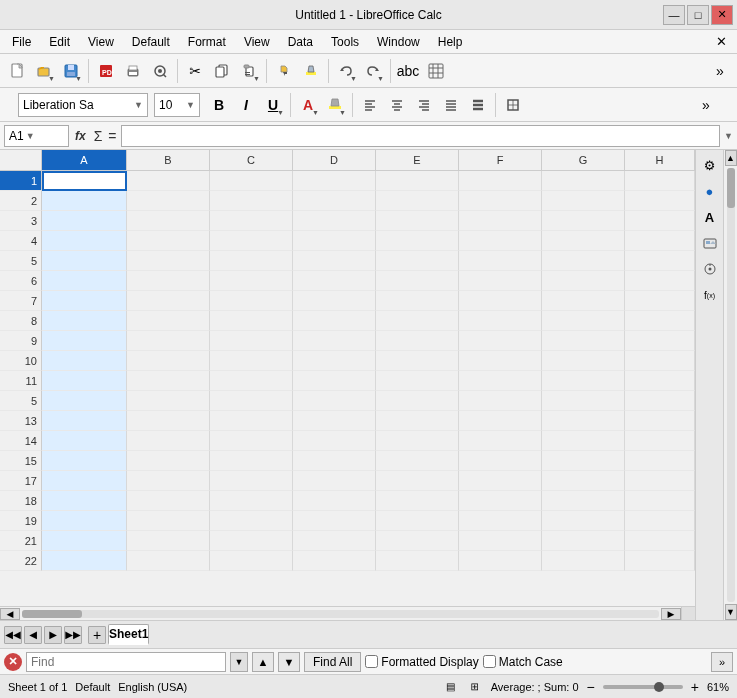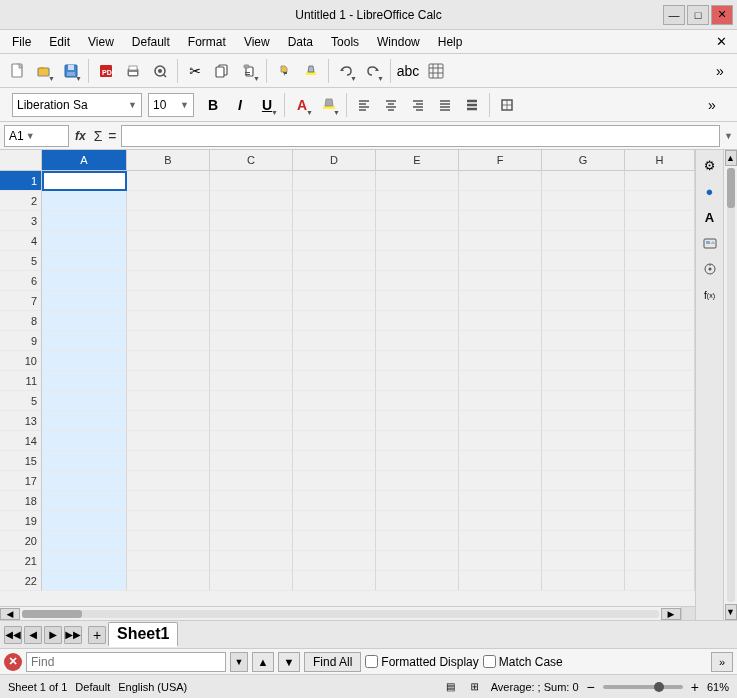--- a/index.html
+++ b/index.html
@@ -65,21 +65,21 @@
     }
     .tb-separator { width: 1px; height: 24px; background: #ccc; margin: 0 3px; }
 
     
     #toolbar2 {
       background: #f5f5f5;
       height: 34px;
       display: flex;
       align-items: center;
       border-bottom: 1px solid #ccc;
-      padding: 0 12px;
+      padding: 0 18px;
       gap: 1px;
     }
     .font-name-box {
       width: 130px; height: 24px;
       border: 1px solid #aaa;
       background: white;
       display: flex; align-items: center; justify-content: space-between;
       padding: 0 4px;
       cursor: pointer;
       font-size: 12px;
@@ -273,25 +273,25 @@
       width: 18px; height: 18px;
       border: 1px solid #aaa;
       background: #d8d8d8;
       cursor: pointer;
       display: flex; align-items: center; justify-content: center;
       font-size: 14px;
       border-radius: 1px;
       margin-left: 4px;
     }
     .sheet-tab {
-      padding: 2px 8px;
+      padding: 2px 0;
       border: 1px solid #aaa;
       border-bottom: none;
       cursor: pointer;
-      font-size: 16px;
+      font-size: 12px;
       background: white;
       border-radius: 2px 2px 0 0;
     }
     .sheet-tab.active { background: white; border-bottom: 2px solid white; font-weight: bold; }
 
     
     #find-bar {
       height: 26px;
       background: #f5f5f5;
       border-top: 1px solid #ccc;
@@ -821,31 +821,20 @@
           <div class="grid-cell" style="width: 83px; min-width: 83px;"></div>
           <div class="grid-cell" style="width: 83px; min-width: 83px;"></div>
           <div class="grid-cell" style="width: 83px; min-width: 83px;"></div>
           <div class="grid-cell" style="width: 83px; min-width: 83px;"></div>
           <div class="grid-cell" style="width: 83px; min-width: 83px;"></div>
           <div class="grid-cell" style="width: 83px; min-width: 83px;"></div>
           <div class="grid-cell" style="flex: 1 1 0%;"></div>
         </div>
         <div class="grid-row">
           <div class="row-num">19</div>
-          <div class="grid-cell selected-col" style="width: 85px; min-width: 85px; background: rgb(221, 238, 255);"></div>
-          <div class="grid-cell" style="width: 83px; min-width: 83px;"></div>
-          <div class="grid-cell" style="width: 83px; min-width: 83px;"></div>
-          <div class="grid-cell" style="width: 83px; min-width: 83px;"></div>
-          <div class="grid-cell" style="width: 83px; min-width: 83px;"></div>
-          <div class="grid-cell" style="width: 83px; min-width: 83px;"></div>
-          <div class="grid-cell" style="width: 83px; min-width: 83px;"></div>
-          <div class="grid-cell" style="flex: 1 1 0%;"></div>
-        </div>
-        <div class="grid-row">
-          <div class="row-num">20</div>
           <div class="grid-cell selected-col" style="width: 85px; min-width: 85px; background: rgb(221, 238, 255);"></div>
           <div class="grid-cell" style="width: 83px; min-width: 83px;"></div>
           <div class="grid-cell" style="width: 83px; min-width: 83px;"></div>
           <div class="grid-cell" style="width: 83px; min-width: 83px;"></div>
           <div class="grid-cell" style="width: 83px; min-width: 83px;"></div>
           <div class="grid-cell" style="width: 83px; min-width: 83px;"></div>
           <div class="grid-cell" style="width: 83px; min-width: 83px;"></div>
           <div class="grid-cell" style="flex: 1 1 0%;"></div>
         </div>
         <div class="grid-row">

